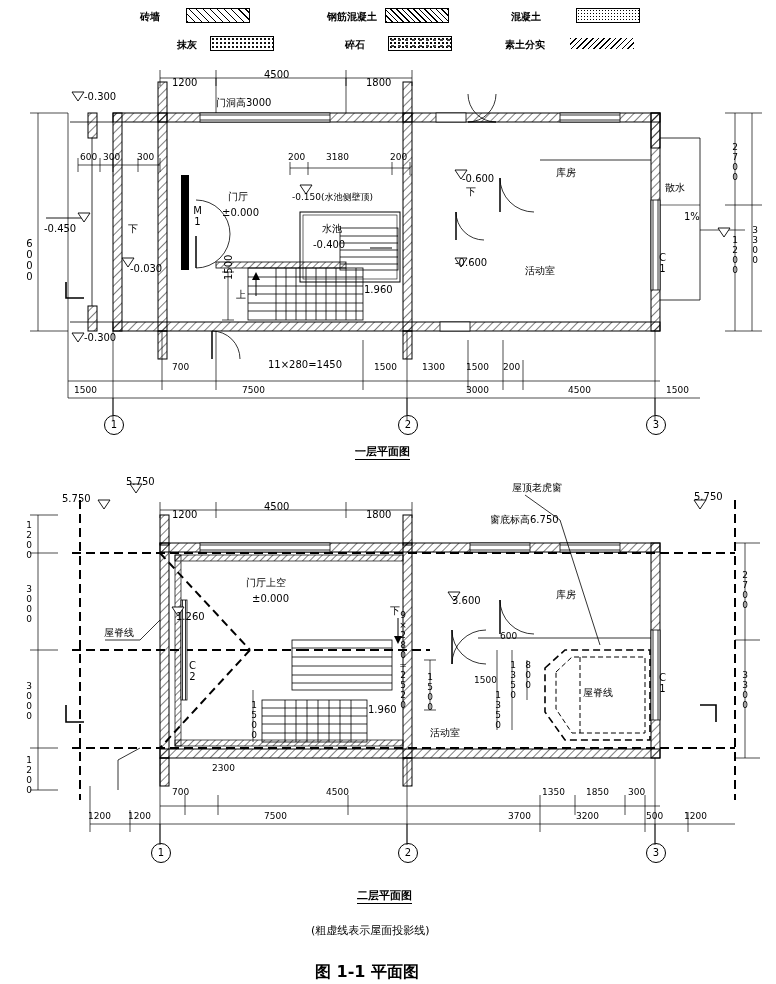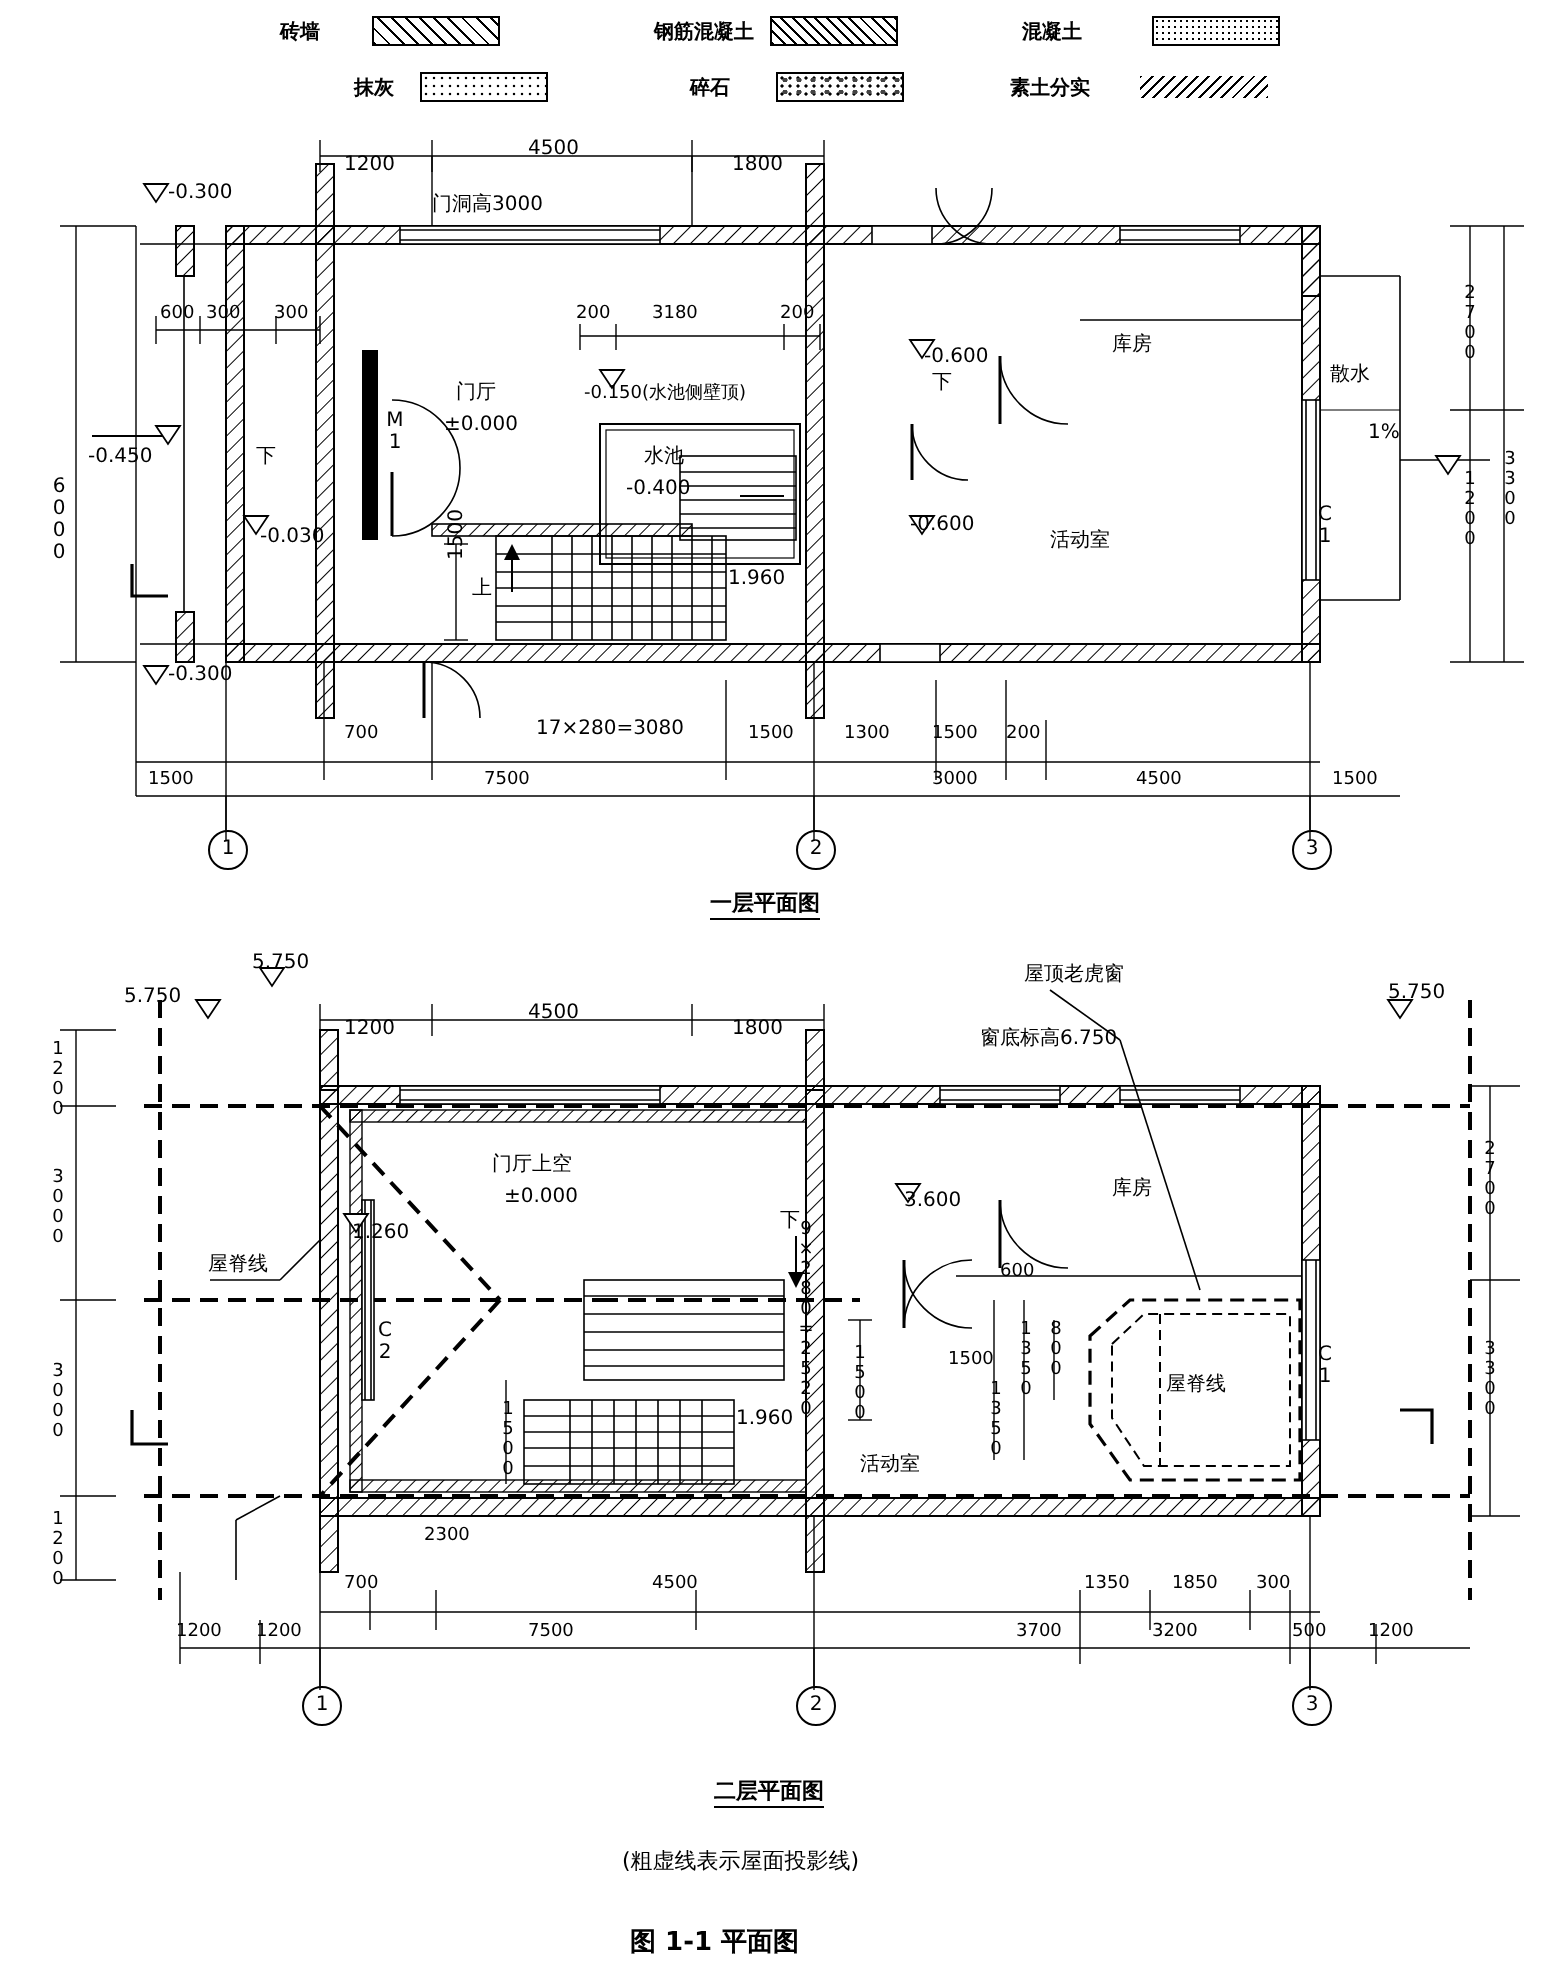--- a/index.html
+++ b/index.html
@@ -411,21 +411,21 @@
     <div class="txt" style="left:665px;top:183px;">散水</div>
 
     <div class="txt" style="left:216px;top:98px;">门洞高3000</div>
     <div class="txt" style="left:192px;top:205px;"><span class="vert">M1</span></div>
     <div class="txt" style="left:128px;top:224px;">下</div>
     <div class="txt" style="left:466px;top:187px;">下</div>
     <div class="txt" style="left:236px;top:290px;">上</div>
     <div class="txt" style="left:684px;top:212px;">1%</div>
     <div class="txt" style="left:657px;top:252px;"><span class="vert">C1</span></div>
 
-    <div class="txt" style="left:268px;top:360px;">17×280=3080</div>
+    <div class="txt" style="left:268px;top:360px;">11×280=1450</div>
     <div class="txt" style="left:224px;top:280px;">
         <span class="rot" style="position:absolute;">1500</span>
       </div>
 
     <div class="txt" style="left:172px;top:78px;">1200</div>
     <div class="txt" style="left:264px;top:70px;">4500</div>
     <div class="txt" style="left:366px;top:78px;">1800</div>
 
     <div class="txt sm" style="left:80px;top:153px;">600</div>
     <div class="txt sm" style="left:103px;top:153px;">300</div>
@@ -517,15 +517,15 @@
     <div class="txt sm" style="left:684px;top:812px;">1200</div>
 
     <div class="circ" style="left:151px;top:843px;">1</div>
     <div class="circ" style="left:398px;top:843px;">2</div>
     <div class="circ" style="left:646px;top:843px;">3</div>
 
     <div class="cap" style="left:357px;top:888px;"><span class="underline">二层平面图</span></div>
     <div class="txt" style="left:311px;top:925px;font-size:11px;">(粗虚线表示屋面投影线)</div>
   </div>
 
-  <div class="cap" style="left:315px;top:962px;font-size:13px;">图 1-1   平面图</div>
+  <div class="cap" style="left:315px;top:962px;font-size:16px;">图 1-1   平面图</div>
 
 </div>
 
 </body></html>

